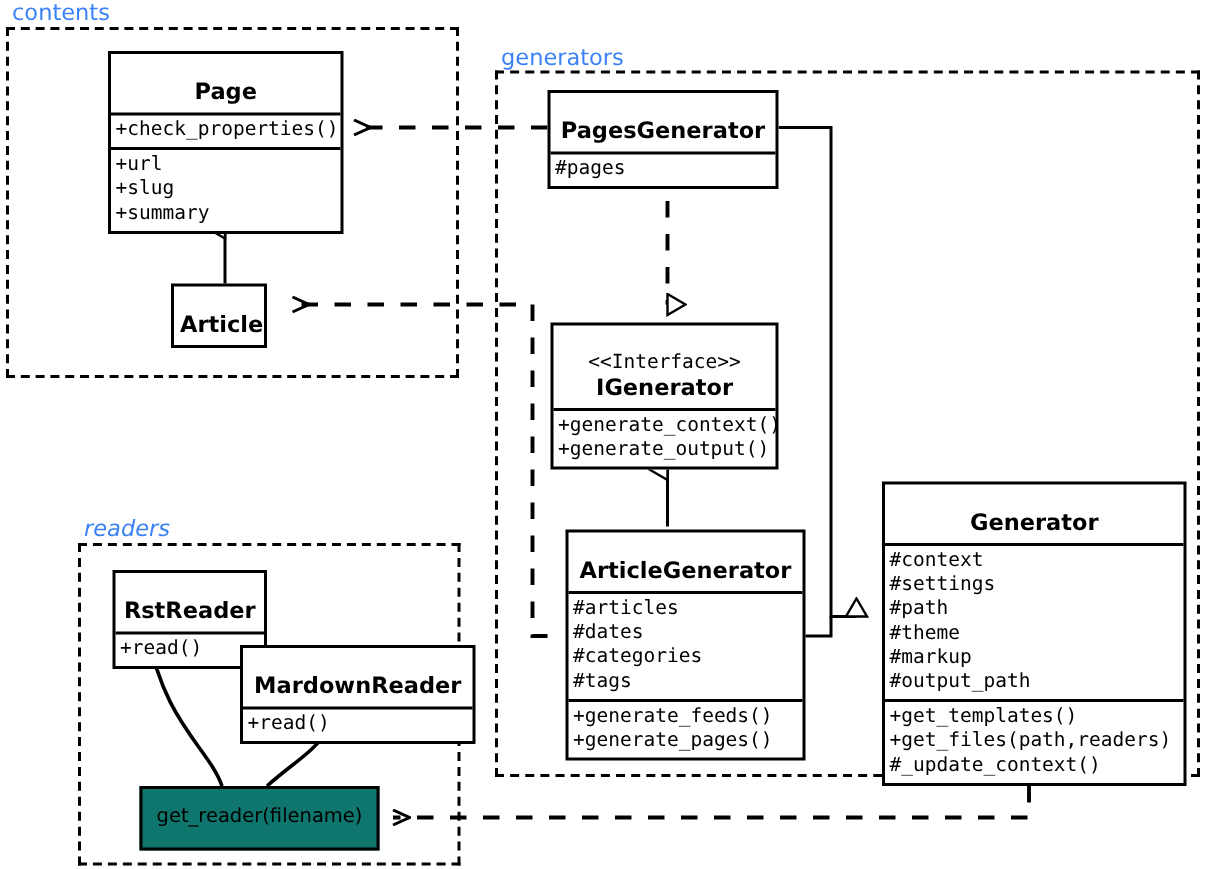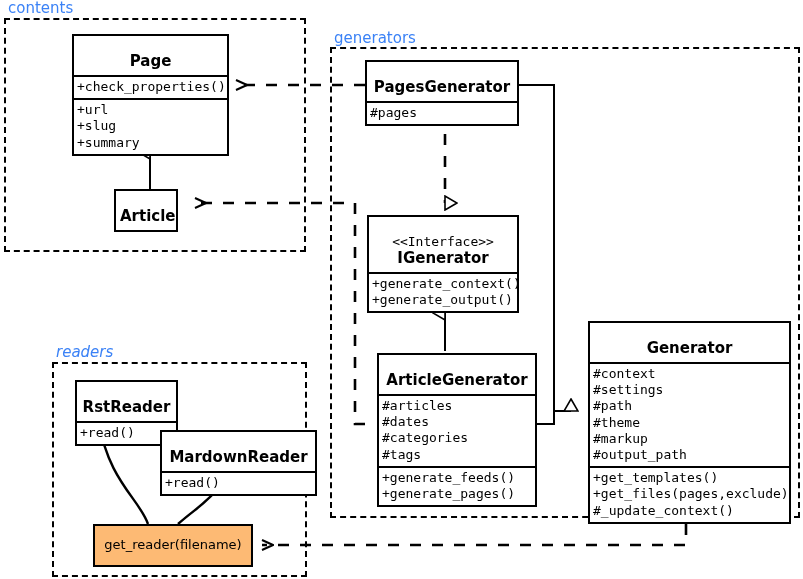--- a/index.html
+++ b/index.html
@@ -80,21 +80,21 @@
     font-size: 13px;
     line-height: 16.2px;
     color: #000000;
     white-space: nowrap;
   }
   
   .fnbox {
     position: absolute;
     box-sizing: border-box;
     border: 2px solid #000000;
-    background: #fdba74;
+    background: #0f766e;
     display: flex;
     align-items: center;
     justify-content: center;
     z-index: 5;
   }
   .fnbox .member {
     font-family: "DejaVu Sans", sans-serif;
     font-size: 13px;
   }
 </style>
@@ -233,21 +233,21 @@
     <div class="cls-sec">
       <div class="member">#context</div>
       <div class="member">#settings</div>
       <div class="member">#path</div>
       <div class="member">#theme</div>
       <div class="member">#markup</div>
       <div class="member">#output_path</div>
     </div>
     <div class="cls-sec">
       <div class="member">+get_templates()</div>
-      <div class="member">+get_files(pages,exclude)</div>
+      <div class="member">+get_files(path,readers)</div>
       <div class="member">#_update_context()</div>
     </div>
   </div>
 
   <div class="cls" style="left:75px; top:380px; width:103px;">
     <div class="cls-name">RstReader</div>
     <div class="cls-sec">
       <div class="member">+read()</div>
     </div>
   </div>

